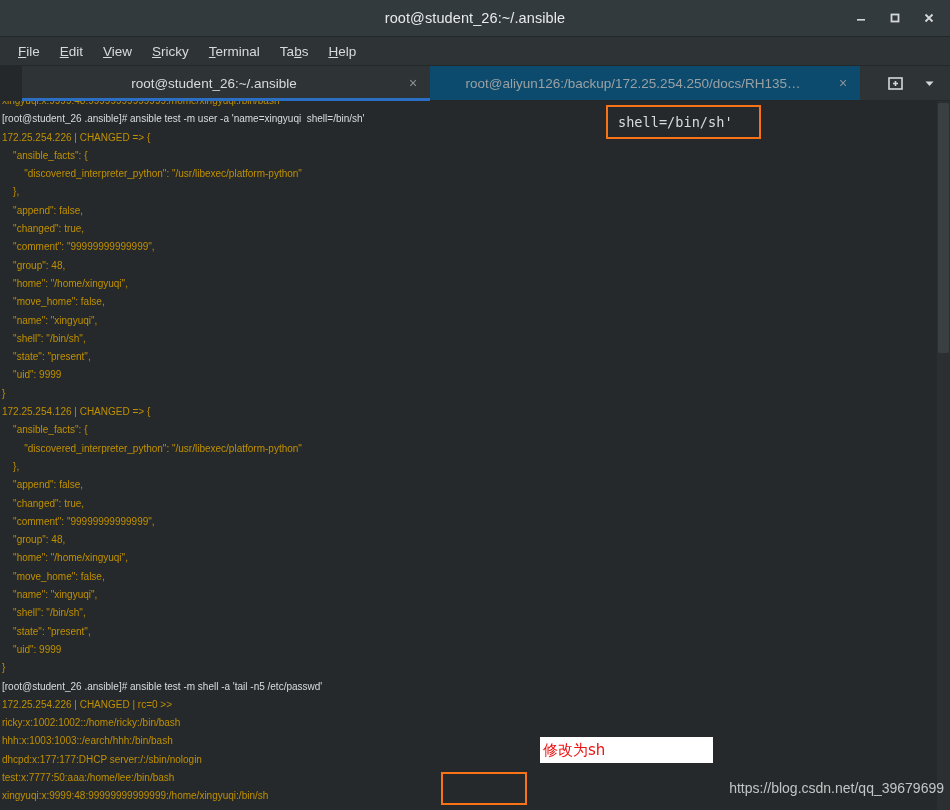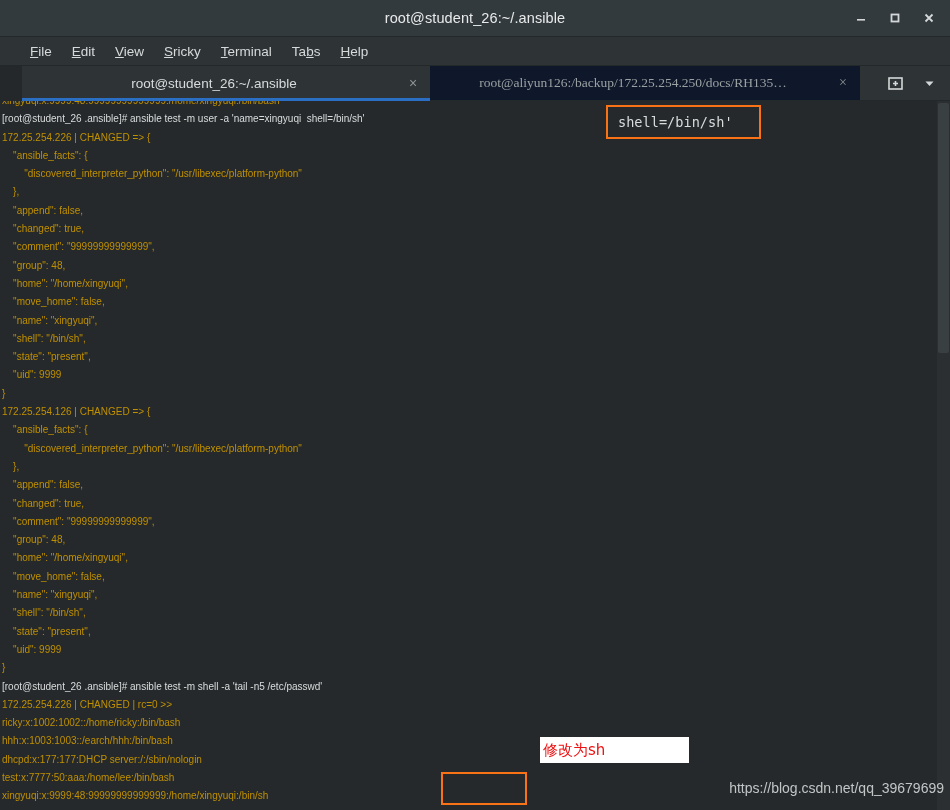--- a/index.html
+++ b/index.html
@@ -56,21 +56,21 @@
     cursor: pointer;
   }
   .win-btn svg { display: block; }
 
   
   .menubar {
     height: 28px;
     background: #2e3436;
     display: flex;
     align-items: center;
-    padding-left: 20px;
+    padding-left: 8px;
     border-bottom: 1px solid #23282b;
   }
   .menu-item {
     color: #d7dadb;
     font-size: 13.5px;
     padding: 3px 10px;
     cursor: pointer;
     white-space: nowrap;
   }
   .menu-item .mn {
@@ -95,23 +95,22 @@
     min-width: 0;
     padding: 0 10px;
     cursor: pointer;
     background: #2e3436;
   }
   .tab.active {
     background: #2e3436;
     flex: 0 0 388px;
   }
   .tab.inactive {
-    background: #0f172a;
+    background: #0c4a6e;
     flex: 0 0 410px;
-    font-family: Liberation Serif, serif;
   }
   .tab-title {
     color: #d8dbdc;
     font-size: 13.5px;
     overflow: hidden;
     text-overflow: ellipsis;
     white-space: nowrap;
     flex: 1;
     text-align: center;
   }
@@ -214,21 +213,21 @@
   .anno-binsh {
     left: 441px;
     top: 772px;
     width: 86px;
     height: 33px;
   }
   .anno-label {
     position: absolute;
     left: 540px;
     top: 737px;
-    width: 149px;
+    width: 173px;
     height: 26px;
     background: #ffffff;
     color: #ee1111;
     font-family: "DejaVu Sans", sans-serif;
     font-size: 15px;
     line-height: 26px;
     padding-left: 3px;
     box-sizing: border-box;
     white-space: nowrap;
   }

